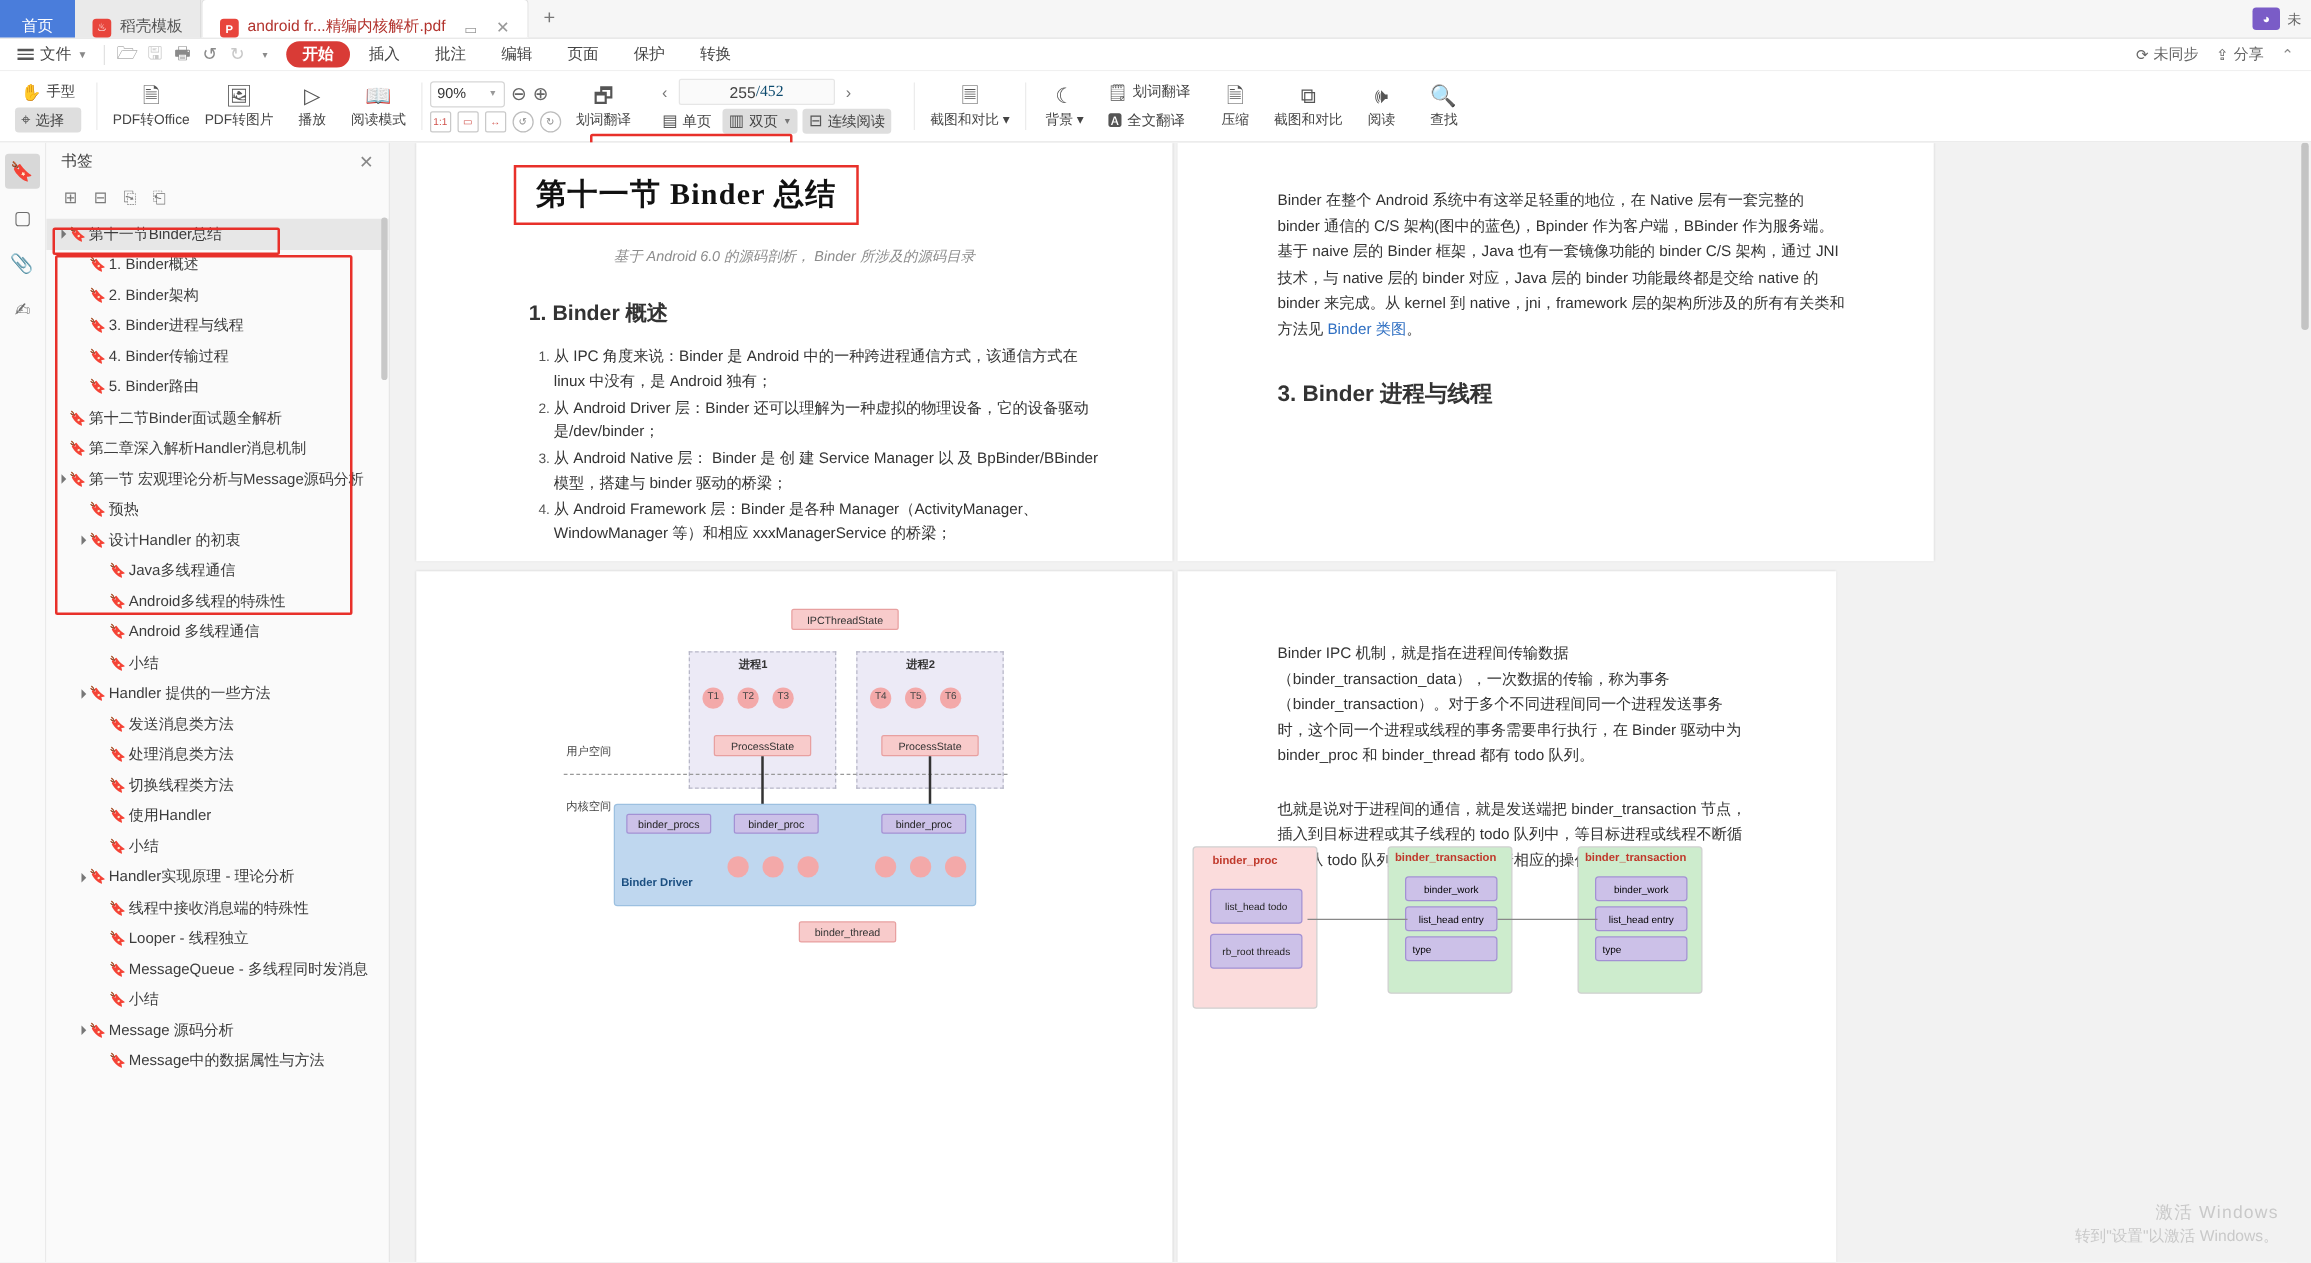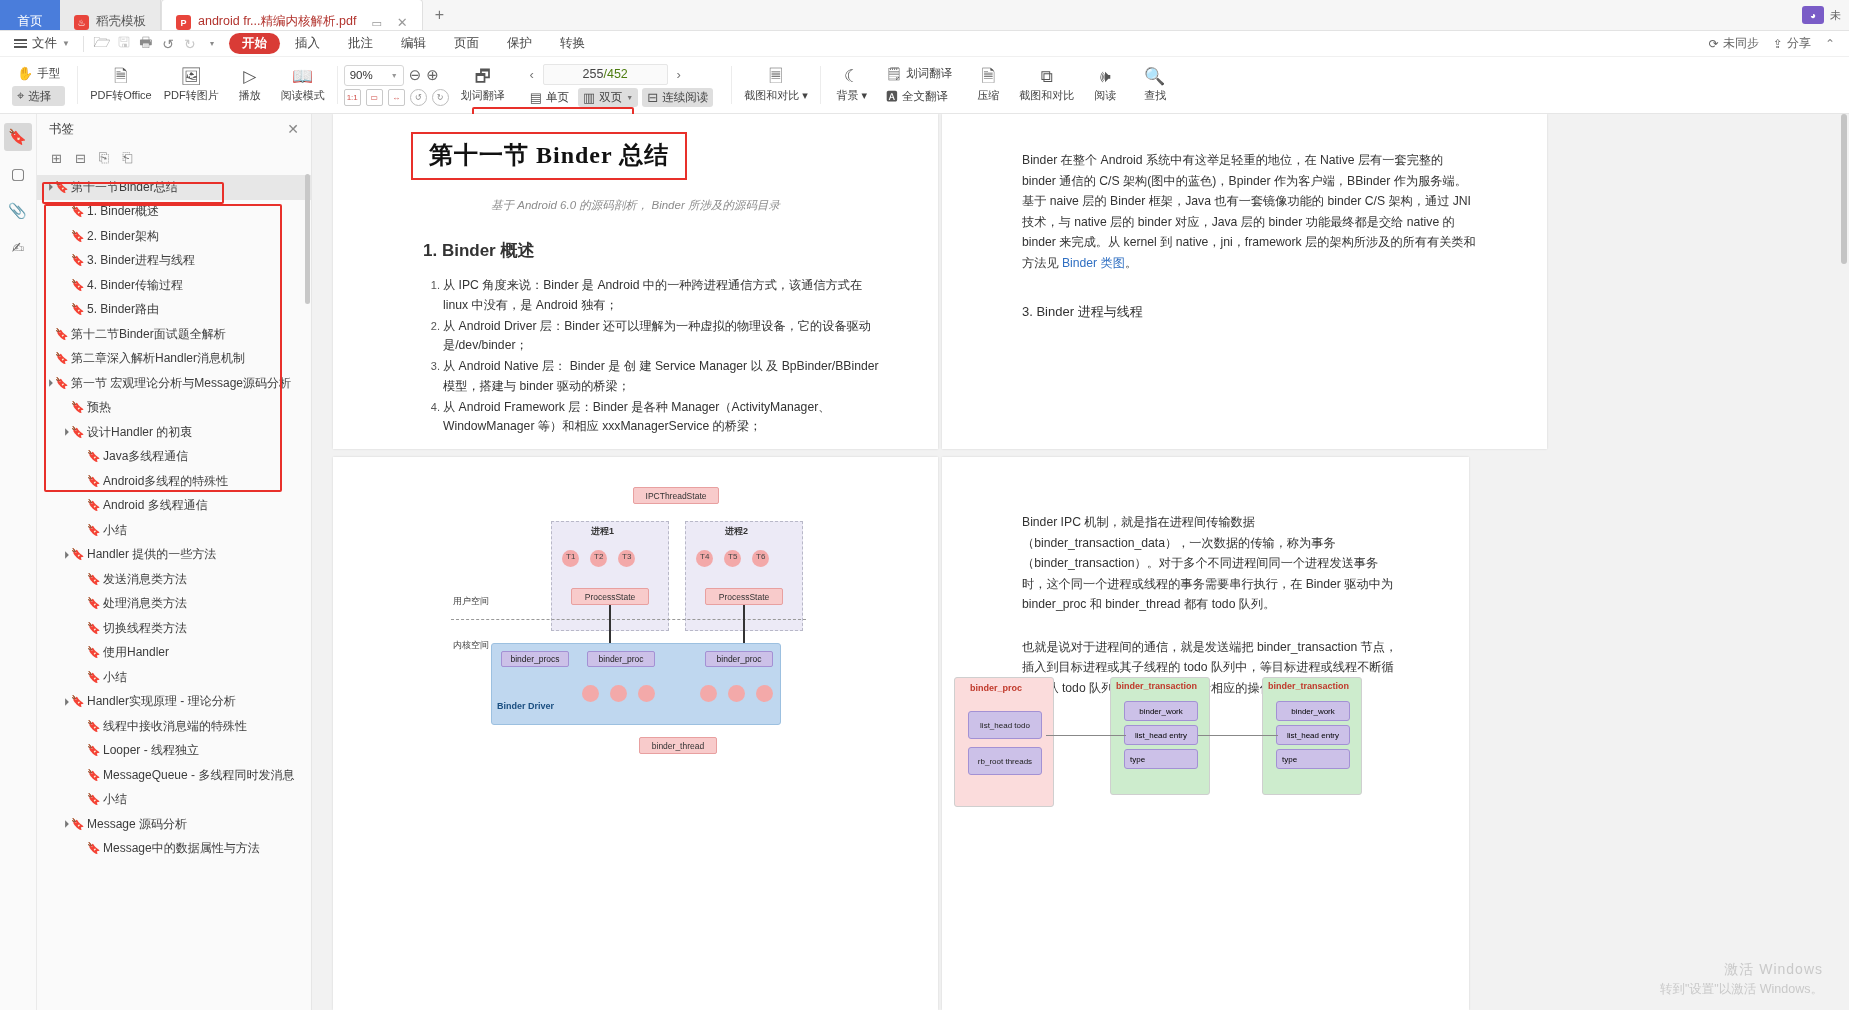--- a/index.html
+++ b/index.html
@@ -52,21 +52,21 @@
 
   .zoomsel { width:60px; height:21px; border:1px solid #d6d6d6; border-radius:3px; display:flex; align-items:center; justify-content:space-between; padding:0 5px; font-size:11.5px; color:#333; background:#fff;}
   .miniicons { display:flex; gap:5px; align-items:center; }
   .mini { width:17px; height:17px; border:1px solid #c9c9c9; border-radius:2px; display:inline-flex; align-items:center; justify-content:center; font-size:8px; color:#d0504a;}
   .mini.circ { border-radius:50%; border:1px solid #bdbdbd; color:#888; }
 
   .pagenav { display:flex; flex-direction:column; gap:3px; justify-content:center; height:100%; padding:0 4px;}
   .pagenav-row1 { display:flex; align-items:center; gap:4px; }
   .pagefield { width:125px; height:21px; background:#fafafa; border:1px solid #e6e6e6; border-radius:2px; display:flex; align-items:center; justify-content:center; font-size:12.5px; color:#555; }
   .pagefield b { color:#444; font-weight:normal; }
-  .pagefield span.tot { color:#4d7c0f; }
+  .pagefield span.tot { color:#0c4a6e;font-family:Liberation Serif, serif; }
   .navarrow { width:14px; text-align:center; color:#777; font-size:13px; }
   .redbox { position:absolute; border:2.5px solid #e8302a; border-radius:2px; pointer-events:none; }
 
   
   .body { flex:1; display:flex; overflow:hidden; background:#f2f2f2; position:relative; }
   .railbar { width:37px; background:#fafafa; border-right:1px solid #eaeaea; display:flex; flex-direction:column; align-items:center; padding-top:9px; gap:9px; }
   .rail { width:28px; height:28px; display:flex; align-items:center; justify-content:center; border-radius:3px; color:#6c6c6c; font-size:15px; }
   .rail.active { background:#d8d8d8; }
 
   .bookmarks { width:275px; background:#fafafa; border-right:1px solid #e6e6e6; display:flex; flex-direction:column; position:relative; }
@@ -93,21 +93,21 @@
   .doc-title-wrap { margin:18px 0 0 78px; display:inline-block; border:2.5px solid #e8302a; padding:5px 16px 7px; }
   .doc-title { font-size:24px; font-weight:bold; color:#111; font-family:"Liberation Serif", serif; letter-spacing:1px; }
   .doc-sub { margin:18px 0 0 0; text-align:center; font-size:11.5px; color:#8c8c8c; font-style:italic; }
   .doc-h2 { margin:26px 0 0 90px; font-size:17px; font-weight:bold; color:#333; }
   .doc-ol { margin:14px 56px 0 110px; font-size:12.2px; color:#333; line-height:1.62; }
   .doc-ol li { margin-bottom:1px; }
   .doc-ol li::marker { font-size:11px; color:#555; }
 
   .rp { font-size:12.2px; color:#333; line-height:1.68; }
   .rp a { color:#2f6fc2; text-decoration:none; }
-  .r-h2 { font-size:13px; font-weight:normal; color:#333; }
+  .r-h2 { font-size:18px; font-weight:bold; color:#333; }
 
   
   .diagram { position:relative; width:100%; height:100%; }
   .nd { position:absolute; font-size:8.5px; text-align:center; border-radius:2px; display:flex; align-items:center; justify-content:center; }
   .nd-pink { background:#f8cbcb; border:1px solid #e8a0a0; color:#333; }
   .nd-purple { background:#ccc1e8; border:1px solid #a391d4; color:#222; }
   .nd-lbl { position:absolute; font-size:9px; color:#333; font-weight:bold;}
   .nd-plain { position:absolute; font-size:9px; color:#444; }
   .dashbox { position:absolute; border:1px dashed #b8b8c8; background:#eceaf6; }
   .bluebox { position:absolute; background:#bfd7ef; border:1px solid #9cc0e0; border-radius:3px;}

